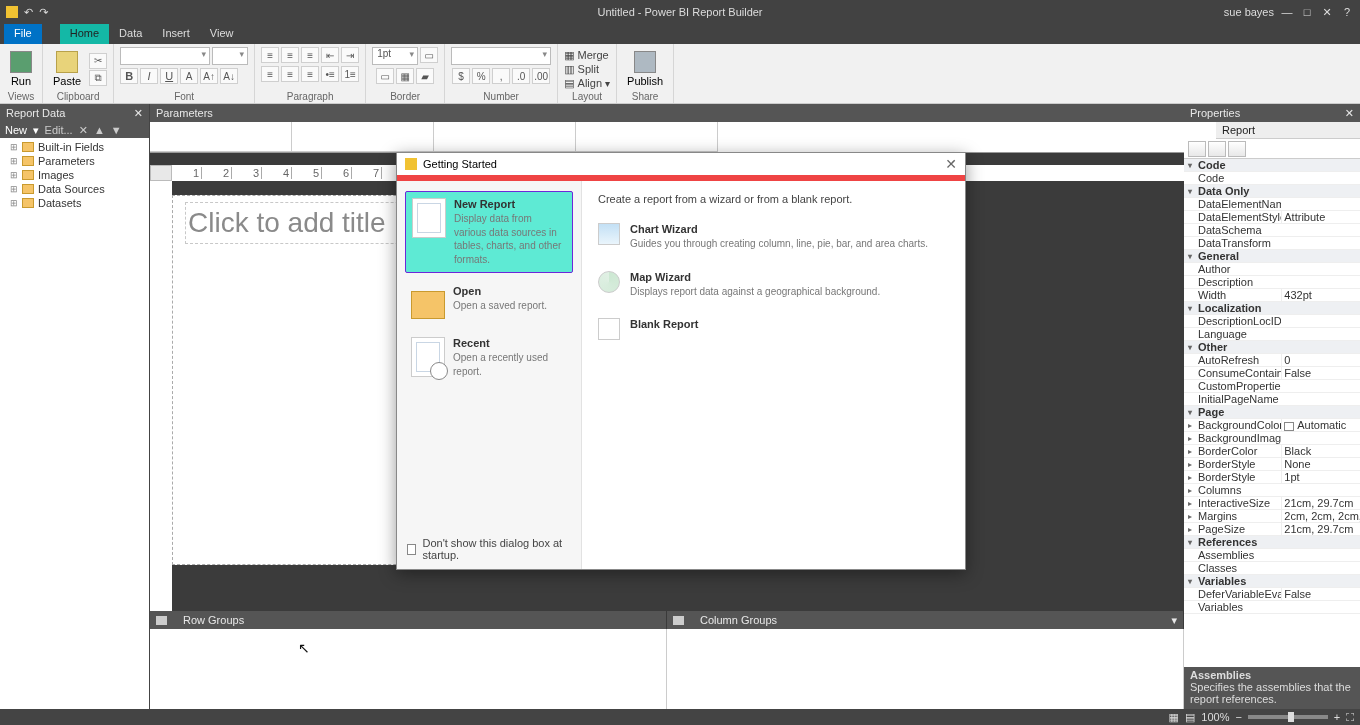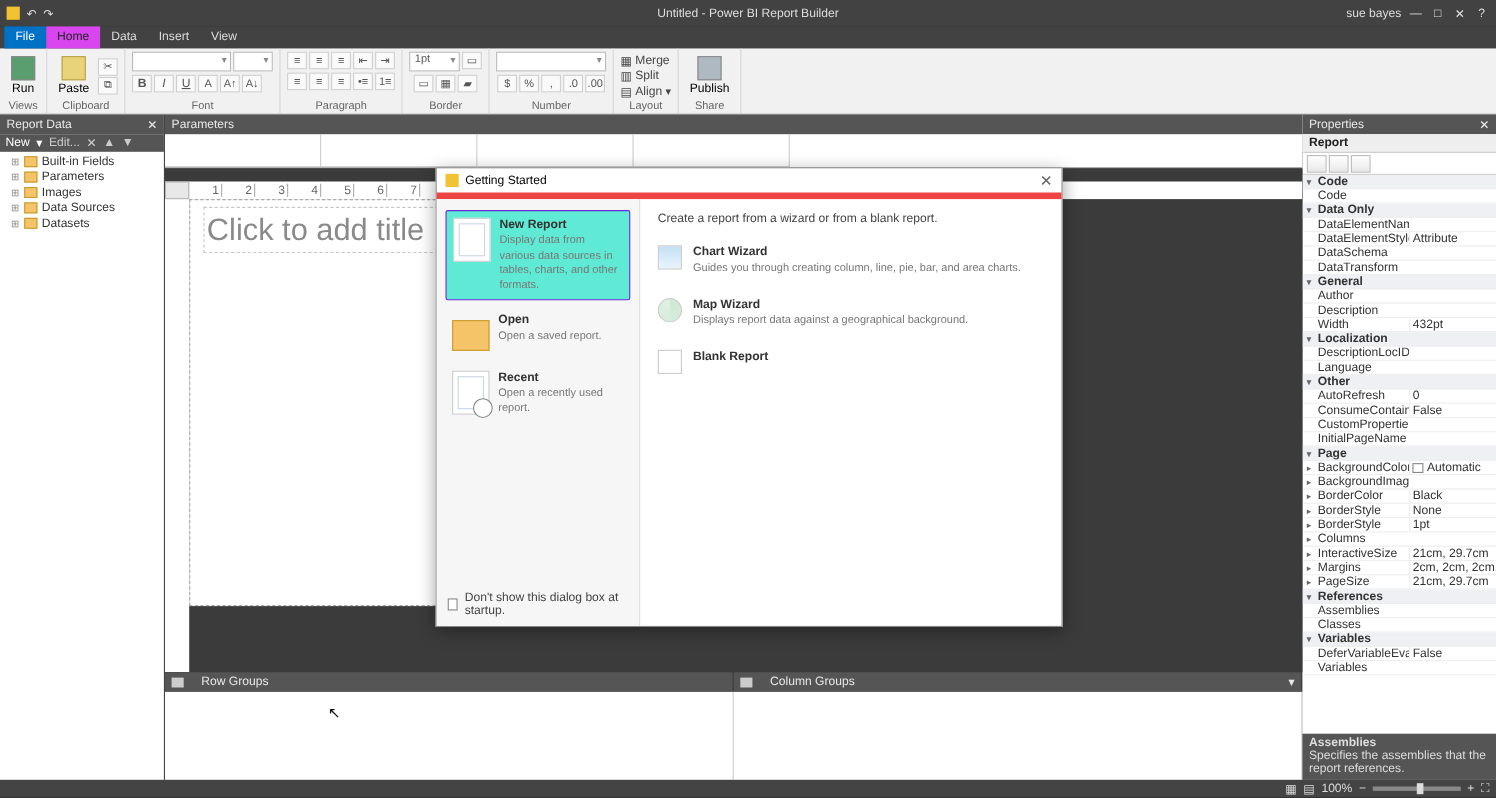--- a/index.html
+++ b/index.html
@@ -5,21 +5,21 @@
 * { margin:0; padding:0; box-sizing:border-box; font-family:"Segoe UI",Tahoma,sans-serif; font-size:11px; }
 body { background:#2f2f2f; width:1360px; height:725px; overflow:hidden; position:relative; }
 .titlebar { height:24px; background:#424242; display:flex; align-items:center; color:#ddd; }
 .titlebar .qat { display:flex; gap:6px; padding:0 6px; align-items:center; }
 .titlebar .title { position:absolute; left:50%; transform:translateX(-50%); }
 .titlebar .right { margin-left:auto; display:flex; gap:6px; padding:0 6px; align-items:center; }
 .titlebar .winbtn { width:14px; text-align:center; }
 .ribbon-tabs { height:20px; background:#424242; display:flex; padding-left:4px; }
 .ribbon-tabs .tab { padding:3px 10px; color:#ddd; }
 .ribbon-tabs .tab.file { background:#0072C6; color:#fff; }
-.ribbon-tabs .tab.active { background:#d946ef; color:#222; }
+.ribbon-tabs .tab.active { background:#14b8a6; color:#222;margin-left:18px; }
 .ribbon { height:60px; background:#f1f1f1; border-bottom:1px solid #ccc; display:flex; }
 .ribbon .group { border-right:1px solid #d6d6d6; display:flex; flex-direction:column; justify-content:space-between; padding:3px 6px 1px; }
 .ribbon .group .label { text-align:center; color:#666; font-size:10px; }
 .ribbon .group .body { flex:1; display:flex; align-items:center; gap:4px; }
 .big-btn { display:flex; flex-direction:column; align-items:center; justify-content:space-between; gap:2px; padding:2px 4px; }
 .big-btn .ic { width:22px; height:22px; background:#5a9e6f; border:1px solid #888; }
 .big-btn.paste .ic { background:#e8d37a; border:1px solid #b8a14a; position:relative; }
 .mini-btn { width:18px; height:16px; border:1px solid #cfcfcf; background:#fafafa; display:flex; align-items:center; justify-content:center; color:#555; font-size:10px; }
 .mini-row { display:flex; gap:2px; }
 .ribbon-select { height:18px; border:1px solid #bbb; background:#fff; padding:0 16px 0 4px; color:#555; position:relative; font-size:10px; }
@@ -37,29 +37,29 @@
 .folder-ic { width:12px; height:10px; background:#f5c468; border:1px solid #c99a2e; }
 .center { flex:1; display:flex; flex-direction:column; }
 .param-strip { background:#fff; border-bottom:1px solid #999; display:flex; flex-direction:column; }
 .param-cells { height:30px; display:flex; }
 .param-cells div { border-right:1px solid #ccc; border-bottom:1px solid #ccc; }
 .design-area { flex:1; background:#3b3b3b; position:relative; overflow:hidden; }
 .ruler-h { position:absolute; top:12px; left:22px; right:0; height:16px; background:#fff; color:#666; font-size:9px; display:flex; align-items:center; }
 .ruler-h span { width:30px; text-align:right; border-right:1px solid #aaa; padding-right:2px; }
 .ruler-corner { position:absolute; top:12px; left:0; width:22px; height:16px; background:#e8e8e8; border:1px solid #bbb; }
 .ruler-v { position:absolute; top:28px; left:0; width:22px; bottom:0; background:#fff; }
-.report-body { position:absolute; top:28px; left:22px; background:#fff; border:1px dashed #aaa; width:360px; height:370px; }
+.report-body { position:absolute; top:42px; left:22px; background:#fff; border:1px dashed #aaa; width:360px; height:370px; }
 .title-box { margin:6px 12px; padding:4px 2px; border:1px dashed #c8c8c8; color:#8a8a8a; font-size:28px; font-weight:300; }
 .groups-bar { height:18px; background:#555; color:#e8e8e8; display:flex; }
 .groups-bar .half { flex:1; display:flex; align-items:center; gap:16px; padding:0 6px; border-right:1px solid #3a3a3a; }
 .gb-ic { width:11px; height:9px; background:#ccc; }
 .groups-body { height:80px; background:#fff; display:flex; }
 .groups-body .half { flex:1; border-right:1px solid #ccc; }
 .right-panel { width:176px; background:#fff; display:flex; flex-direction:column; }
-.prop-target { background:#eee; padding:2px 6px; font-weight:bold; color:#222; border-bottom:1px solid #ccc; }
+.prop-target { background:#eee; padding:2px 6px; font-weight:normal; color:#222; border-bottom:1px solid #ccc;margin-left:32px; }
 .prop-toolbar { height:20px; border-bottom:1px solid #ccc; display:flex; gap:2px; padding:2px 4px; }
 .prop-toolbar .b { width:18px; height:16px; border:1px solid #bbb; background:linear-gradient(#fff,#e8e8e8); }
 .prop-grid { flex:1; overflow:auto; font-size:10px; }
 .prop-row { display:flex; border-bottom:1px solid #eee; height:13px; align-items:center; }
 .prop-row.cat { background:#eef0f3; font-weight:bold; }
 .prop-row .exp { width:12px; text-align:center; color:#666; font-size:8px; }
 .prop-row .k { flex:1.1; padding-left:2px; color:#333; white-space:nowrap; overflow:hidden; }
 .prop-row .v { flex:1; padding-left:2px; color:#333; white-space:nowrap; overflow:hidden; border-left:1px solid #eee; }
 .prop-row .swatch { width:10px; height:9px; border:1px solid #888; background:#fff; display:inline-block; margin-right:3px; vertical-align:middle; }
 .prop-help { background:#555; color:#ddd; padding:2px 6px; font-size:10px; height:42px; }

